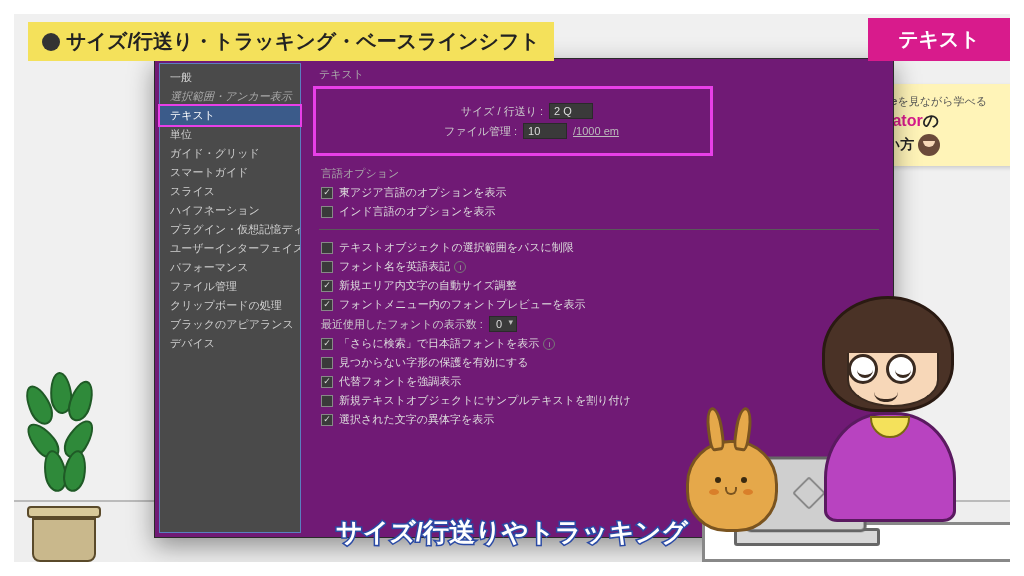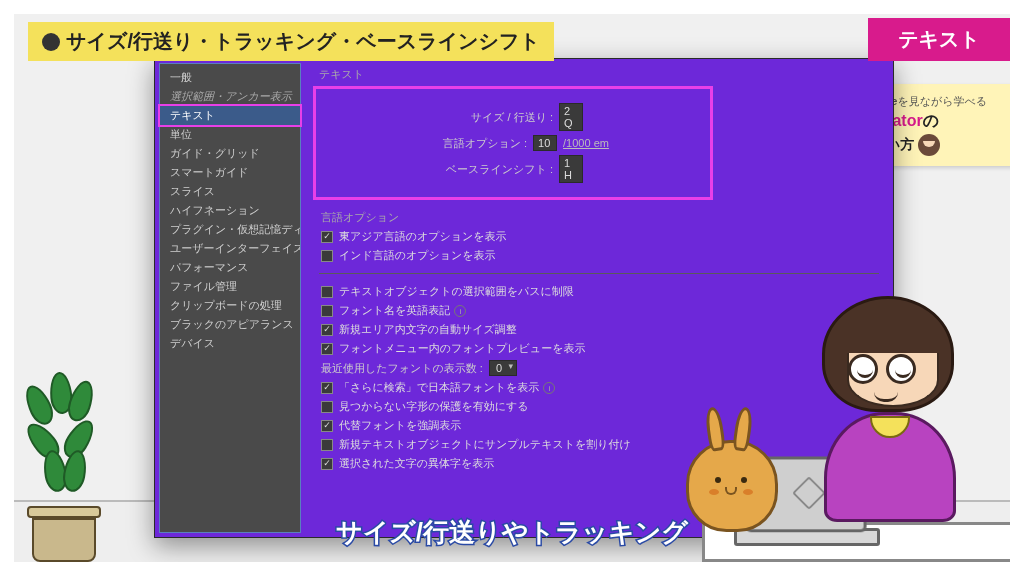--- a/index.html
+++ b/index.html
@@ -66,21 +66,21 @@
   }
   .side-card .avatar:after{content:"";position:absolute;top:7px;left:5px;width:12px;height:6px;border-radius:0 0 8px 8px;background:#f7d7b8;}
 
   
   .dialog {
     position: absolute;
     top: 44px;
     left: 140px;
     width: 740px;
     height: 480px;
-    background: #6d28d9;
+    background: #701a75;
     color: #ddd;
     border: 1px solid #2a2a2a;
     box-shadow: 0 8px 24px rgba(0,0,0,.4);
     display: flex;
     font-size: 11px;
     z-index: 3;
   }
   .sidebar {
     width: 142px;
     border: 1px solid #5a7fbf;
@@ -133,21 +133,21 @@
   .field-row label {
     width: 120px;
     text-align: right;
     margin-right: 6px;
   }
   .field-row .input {
     background: #3a3a3a;
     border: 1px solid #2a2a2a;
     color: #ddd;
     padding: 1px 4px;
-    width: 24px;
+    width: 44px;
     font-size: 11px;
   }
   .field-row .unit { margin-left: 6px; color:#bbb;text-decoration:underline; }
 
   .lang-section .section-label {
     color: #aaa;
     margin: 6px 0 4px 2px;
   }
   .checkbox-row {
     display: flex;
@@ -478,27 +478,23 @@
     </div>
   <div class="main">
     <div class="section-title">テキスト</div>
 
     <div class="pink-frame">
       <div class="field-row">
         <label>サイズ / 行送り :</label>
         <div class="input">2 Q</div>
       </div>
       <div class="field-row">
-        <label>言語オプション :</label>
+        <label>ファイル管理 :</label>
         <div class="input">10</div>
         <span class="unit">/1000 em</span>
-      </div>
-      <div class="field-row">
-        <label>ベースラインシフト :</label>
-        <div class="input">1 H</div>
       </div>
     </div>
 
     <div class="lang-section">
       <div class="section-label">言語オプション</div>
       <div class="checkbox-row">
         <span class="cb checked"></span>
         <span>東アジア言語のオプションを表示</span>
       </div>
       <div class="checkbox-row">

